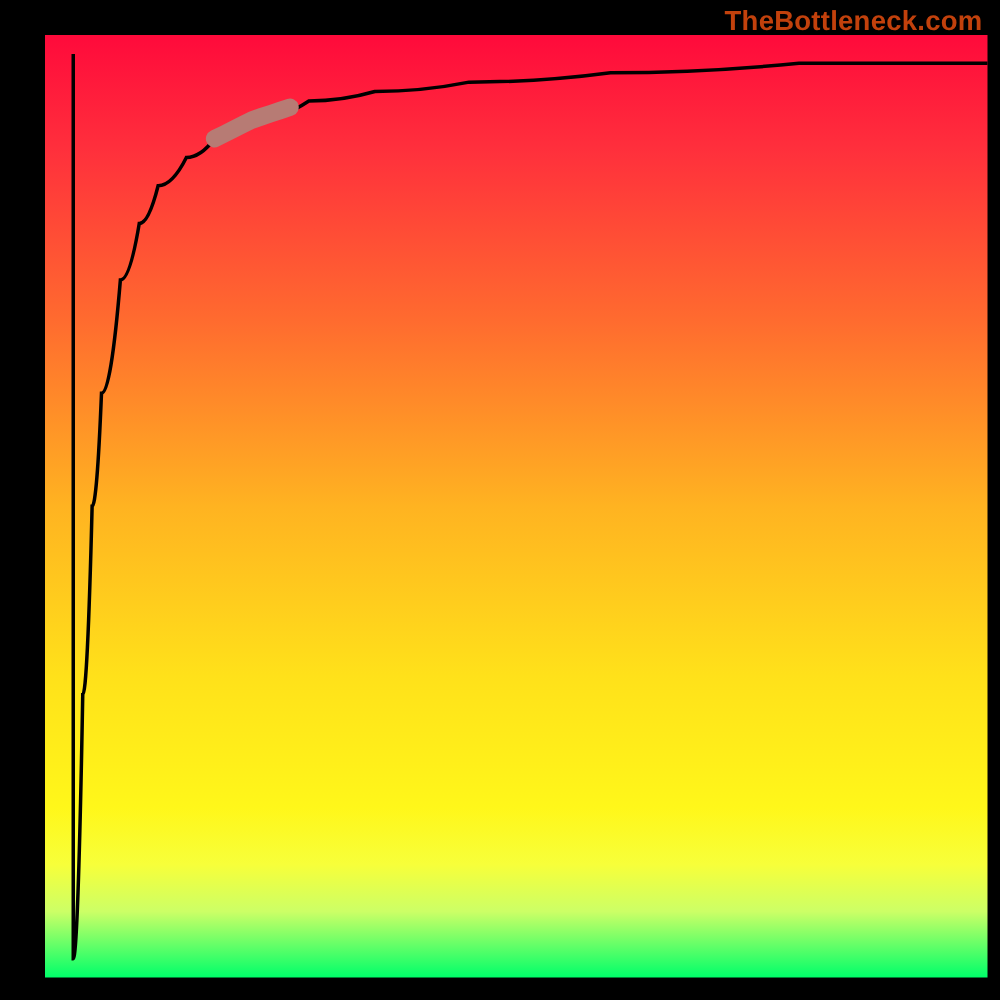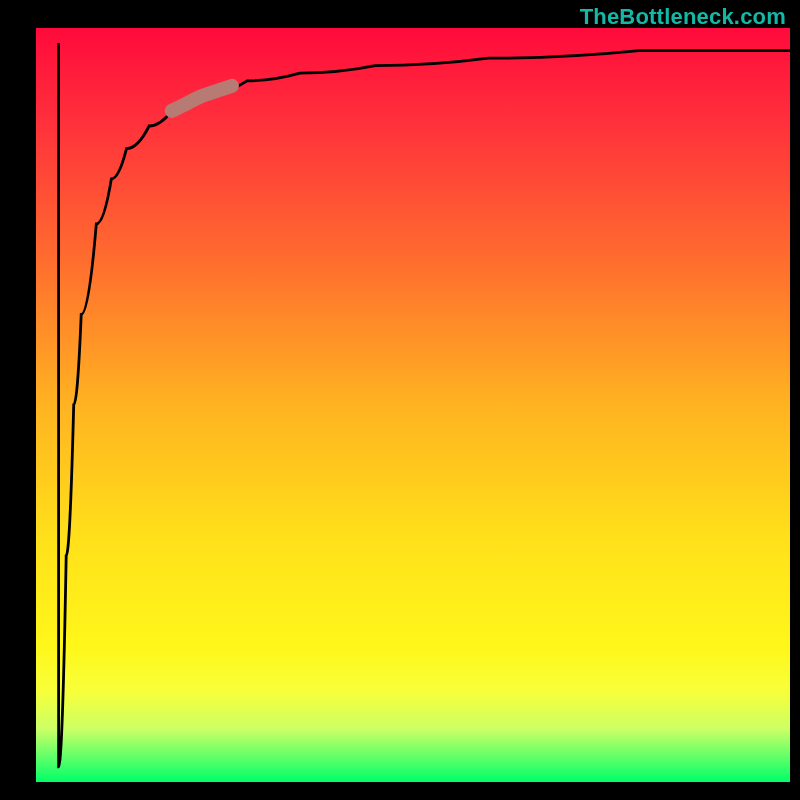--- a/index.html
+++ b/index.html
@@ -34,21 +34,21 @@
       #fff71a 82%,
       #f7ff3a 88%,
       #ccff66 93%,
       #00ff6a 100%
     );
   }
   .watermark {
     position: absolute;
     top: 4px;
     right: 14px;
-    color: #14b8a6;
+    color: #c2410c;
     font-size: 22px;
     font-weight: 600;
     letter-spacing: 0.2px;
     pointer-events: none;
   }
   svg.curve {
     position: absolute;
     left: 0;
     top: 0;
     width: 100%;

